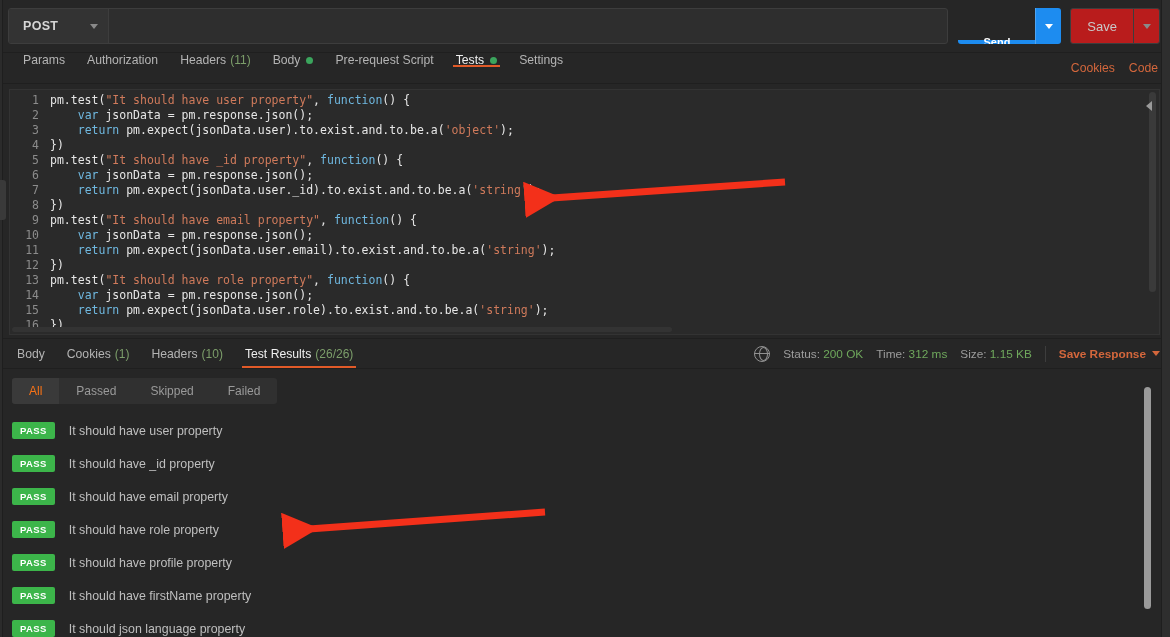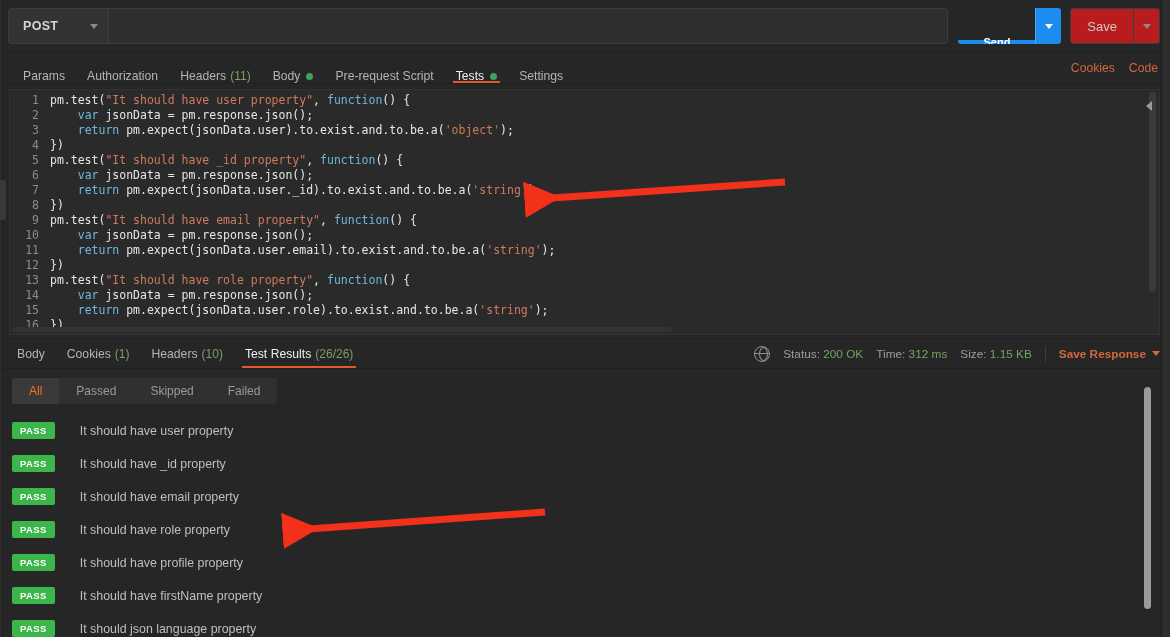--- a/index.html
+++ b/index.html
@@ -334,21 +334,21 @@
     color: #9a9a9a;
     cursor: pointer;
   }
   .pill.active { color: #f97316; background: #3a3a3a; }
   .result-list { margin-top: 10px; }
   .result-row {
     display: flex;
     align-items: center;
     height: 33px;
     padding-left: 12px;
-    gap: 25px;
+    gap: 14px;
   }
   .badge-pass {
     background: #3cb54a;
     color: #ffffff;
     font-size: 9.5px;
     font-weight: bold;
     letter-spacing: .4px;
     padding: 3px 8px 3px 8px;
     border-radius: 2px;
     min-width: 38px;
@@ -416,21 +416,21 @@
     </div>
     <div class="save-group">
       <div class="save-btn">Save</div>
       <div class="save-caret">
         <span class="caret-down"></span>
       </div>
     </div>
   </div>
 
   <div class="req-tabs">
-    <div id="request-tabs-host" style="display:flex;align-items:flex-end;">
+    <div id="request-tabs-host" style="display:flex;align-items:flex-start;">
         <div class="tab">
           <span>Params</span>
         </div>
         <div class="tab">
           <span>Authorization</span>
         </div>
         <div class="tab">
           <span>Headers</span>
           <span class="count">(11)</span>
         </div>

